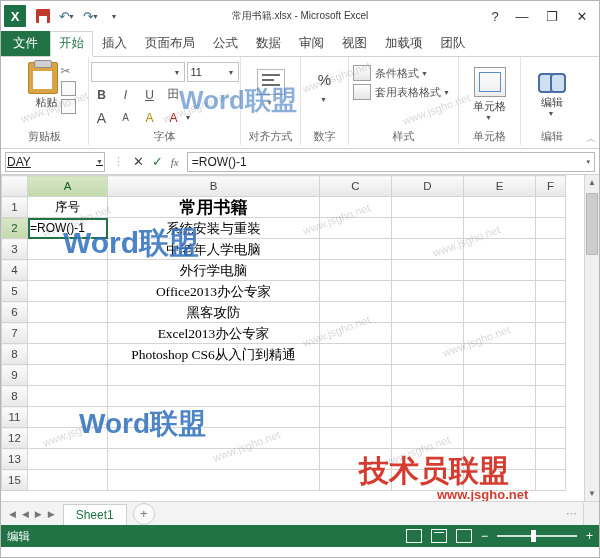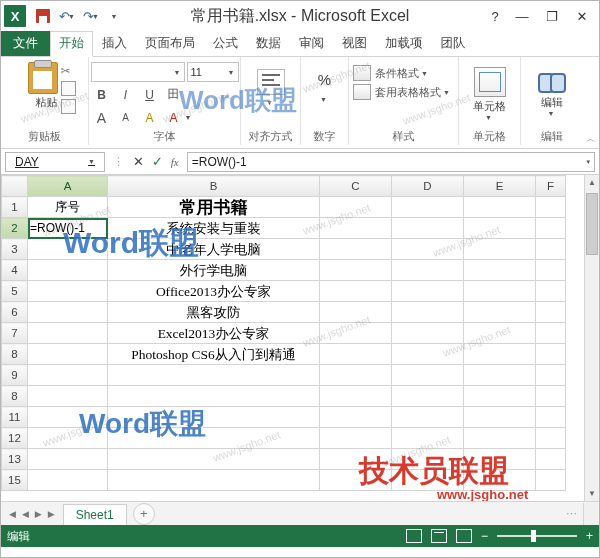--- a/index.html
+++ b/index.html
@@ -81,21 +81,21 @@
   }
   .dropcaret {
     font-size: 7px;
     color: #555;
     margin-left: -2px;
   }
   .title-text {
     position: absolute;
     left: 0; right: 0;
     text-align: center;
-    font-size: 16px;
+    font-size: 10px;
     color: #3a3a3a;
     pointer-events: none;
   }
   .win-ctrls {
     margin-left: auto;
     display: flex;
     align-items: center;
     gap: 0px;
     padding-right: 2px;
   }
@@ -338,21 +338,21 @@
   }
   .namebox {
     width: 100px;
     height: 20px;
     border: 1px solid #b8b8b8;
     background: #fff;
     font-size: 12px;
     color: #222;
     display: flex;
     align-items: center;
-    padding: 0 9px;
+    padding: 0 1px;
     box-sizing: border-box;
     justify-content: space-between;
     text-decoration: underline;
   }
   .fx-btns {
     display: flex;
     align-items: center;
     gap: 8px;
     padding: 0 8px;
     color: #666;

